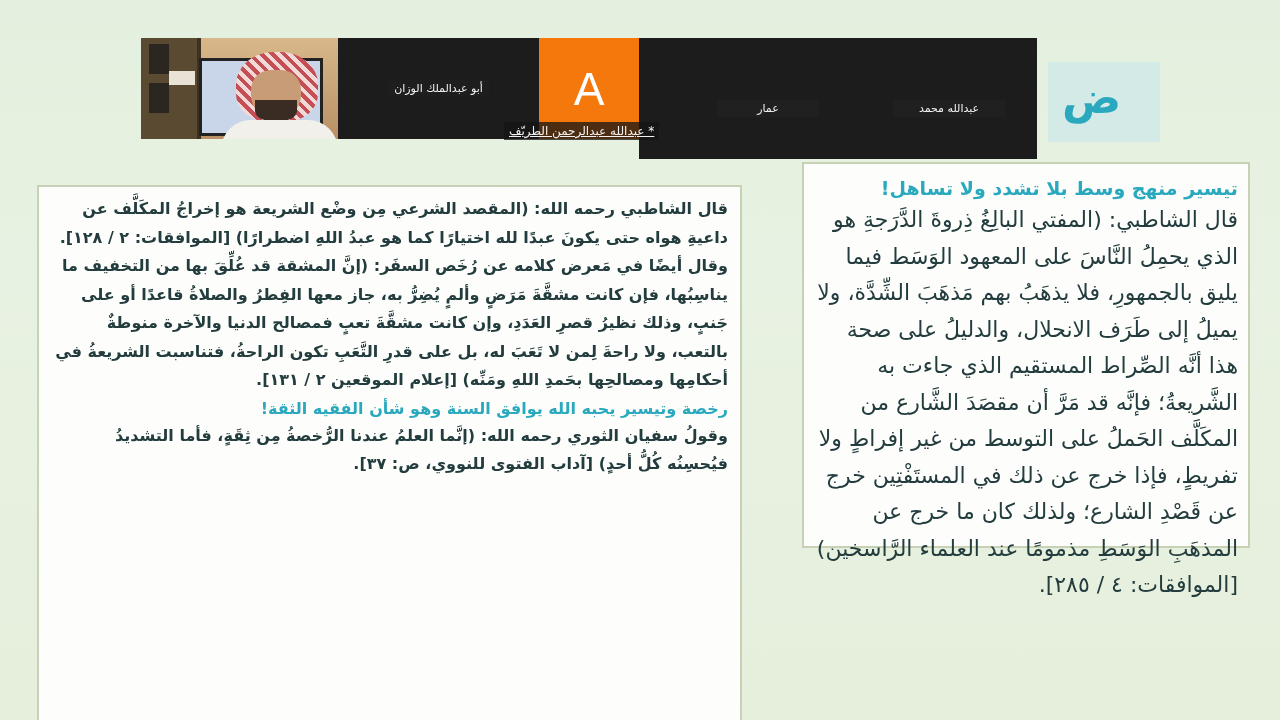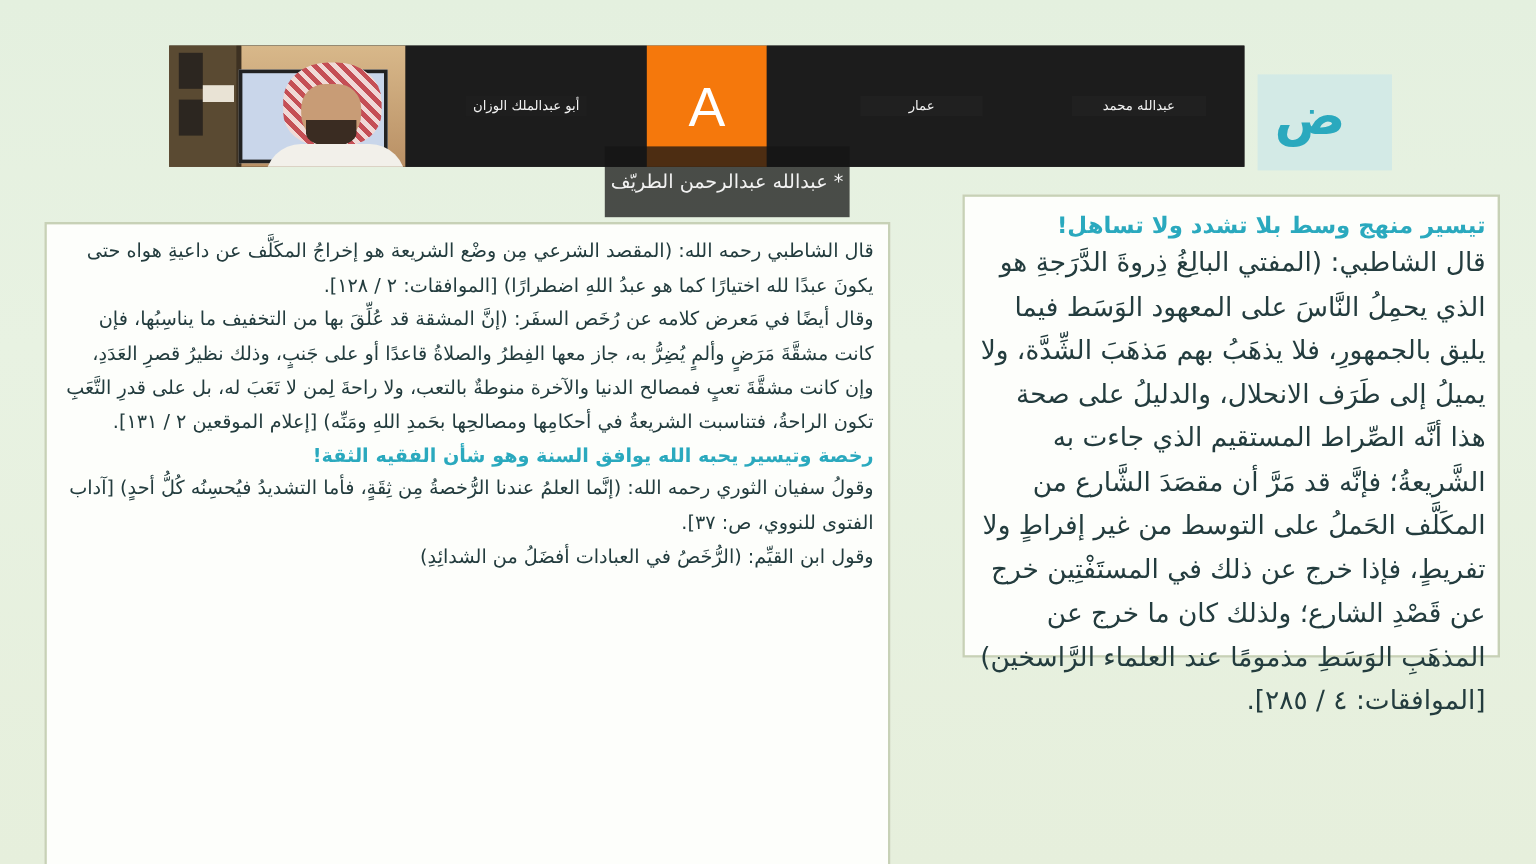--- a/index.html
+++ b/index.html
@@ -75,42 +75,42 @@
     .tile-avatar {
       width: 100px; background: #f5780c;
       display: flex; align-items: center; justify-content: center;
     }
     .avatar-letter {
       color: #ffffff; font-size: 46px; font-family: "Liberation Sans", sans-serif;
     }
     .speaker-label {
       position: absolute; left: 363px; top: 84px;
       background: rgba(20,20,20,0.75); color: #f2f2f2;
-      font-size: 16px; padding: 20px 5px; direction: rtl; white-space: nowrap;
+      font-size: 12px; padding: 2px 5px; direction: rtl; white-space: nowrap; text-decoration: underline;
     }
-    .tile-wide { flex: 1; background: #1c1c1c; position: relative; }
+    .tile-wide { flex: 1; background: #1c1c1c; position: relative; margin-top: 20px; }
     .wide-name {
       position: absolute; top: 42px; color: #f2f2f2; font-size: 11px;
       direction: rtl; padding: 2px 18px; background: #202020;
     }
     .wide-name.n1 { left: 78px; width: 102px; text-align: center; }
     .wide-name.n2 { left: 254px; width: 112px; text-align: center; }
 
     
     .panel {
       position: absolute; background: #fdfefb;
       border: 2px solid #c7d1b6;
       direction: rtl; text-align: right;
       color: #233c3e;
     }
     .panel-left { left: 37px; top: 185px; width: 705px; height: 540px; padding: 8px 12px 0 12px; }
     .panel-right { left: 802px; top: 162px; width: 448px; height: 386px; padding: 10px 10px 0 10px; }
     .heading { color: #2aa9be; font-weight: bold; }
     .panel-left .heading { font-size: 16px; line-height: 27px; }
-    .panel-left .para { font-size: 16px; line-height: 28.5px; font-weight: normal; }
+    .panel-left .para { font-size: 16px; line-height: 28.5px; font-weight: bold; }
     .panel-right .heading { font-size: 19px; line-height: 28px; }
     .panel-right .para { font-size: 22px; line-height: 36.5px; font-weight: normal; }
   </style>
 </head>
 <body>
 
 <div class="slide">
 
   <div class="title-banner"></div>
   <div class="title-fragment">ض</div>
@@ -141,21 +141,20 @@
     </div>
 
     <span class="speaker-label">* عبدالله عبدالرحمن الطريّف</span>
   </div>
 
   <div class="panel panel-left">
     <div class="para">قال الشاطبي رحمه الله: (المقصد الشرعي مِن وضْع الشريعة هو إخراجُ المكَلَّف عن داعيةِ هواه حتى يكونَ عبدًا لله اختيارًا كما هو عبدُ اللهِ اضطرارًا) [الموافقات: ٢ / ١٢٨].</div>
     <div class="para">وقال أيضًا في مَعرض كلامه عن رُخَص السفَر: (إنَّ المشقة قد عُلِّقَ بها من التخفيف ما يناسِبُها، فإن كانت مشقَّةَ مَرَضٍ وألمٍ يُضِرُّ به، جاز معها الفِطرُ والصلاةُ قاعدًا أو على جَنبٍ، وذلك نظيرُ قصرِ العَدَدِ، وإن كانت مشقَّةَ تعبٍ فمصالح الدنيا والآخرة منوطةٌ بالتعب، ولا راحةَ لِمن لا تَعَبَ له، بل على قدرِ التَّعَبِ تكون الراحةُ، فتناسبت الشريعةُ في أحكامِها ومصالحِها بحَمدِ اللهِ ومَنِّه) [إعلام الموقعين ٢ / ١٣١].</div>
     <div class="heading">رخصة وتيسير يحبه الله يوافق السنة وهو شأن الفقيه الثقة!</div>
     <div class="para">وقولُ سفيان الثوري رحمه الله: (إنَّما العلمُ عندنا الرُّخصةُ مِن ثِقَةٍ، فأما التشديدُ فيُحسِنُه كُلُّ أحدٍ) [آداب الفتوى للنووي، ص: ٣٧].</div>
-    <div class="para">وقول ابن القيِّم: (الرُّخَصُ في العبادات أفضَلُ من الشدائِدِ)</div>
   </div>
 
   <div class="panel panel-right">
     <div class="heading">تيسير منهج وسط بلا تشدد ولا تساهل!</div>
     <div class="para">قال الشاطبي: (المفتي البالِغُ ذِروةَ الدَّرَجةِ هو الذي يحمِلُ النَّاسَ على المعهود الوَسَط فيما يليق بالجمهورِ، فلا يذهَبُ بهم مَذهَبَ الشِّدَّة، ولا يميلُ إلى طَرَف الانحلال، والدليلُ على صحة هذا أنَّه الصِّراط المستقيم الذي جاءت به الشَّريعةُ؛ فإنَّه قد مَرَّ أن مقصَدَ الشَّارع من المكَلَّف الحَملُ على التوسط من غير إفراطٍ ولا تفريطٍ، فإذا خرج عن ذلك في المستَفْتِين خرج عن قَصْدِ الشارع؛ ولذلك كان ما خرج عن المذهَبِ الوَسَطِ مذمومًا عند العلماء الرَّاسخين) [الموافقات: ٤ / ٢٨٥].</div>
   </div>
 
 </div>
 
 </body></html>

